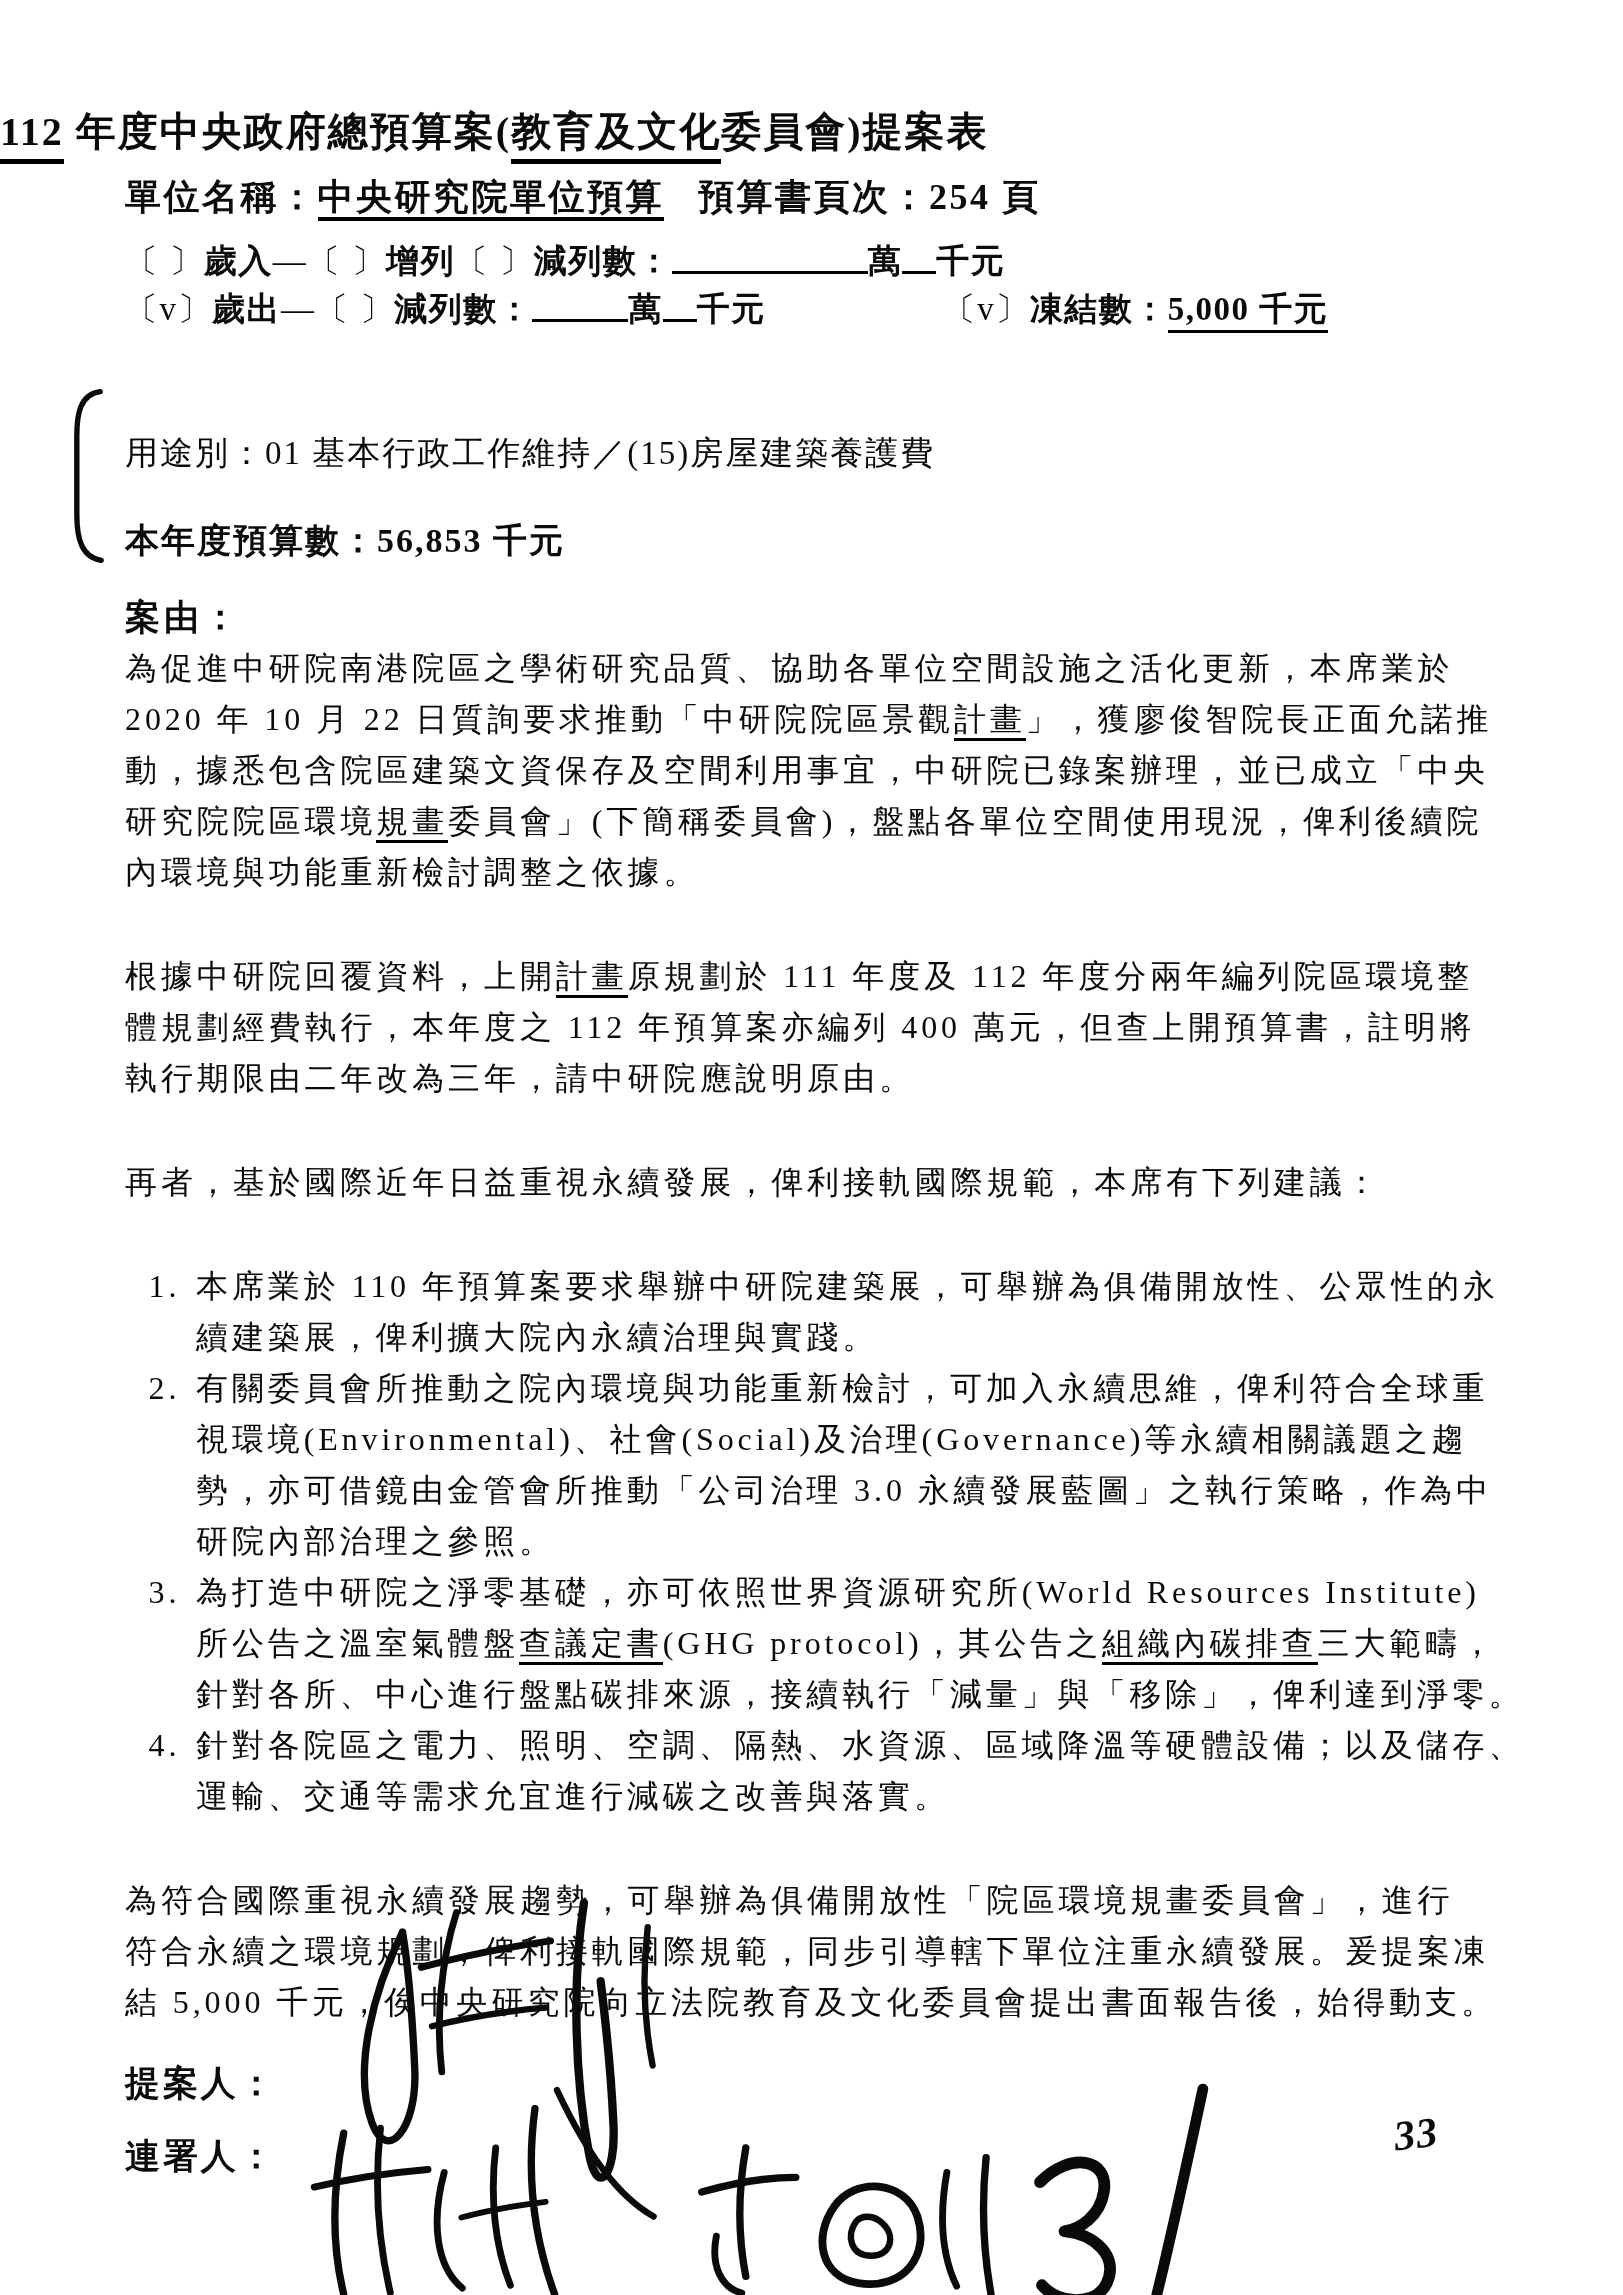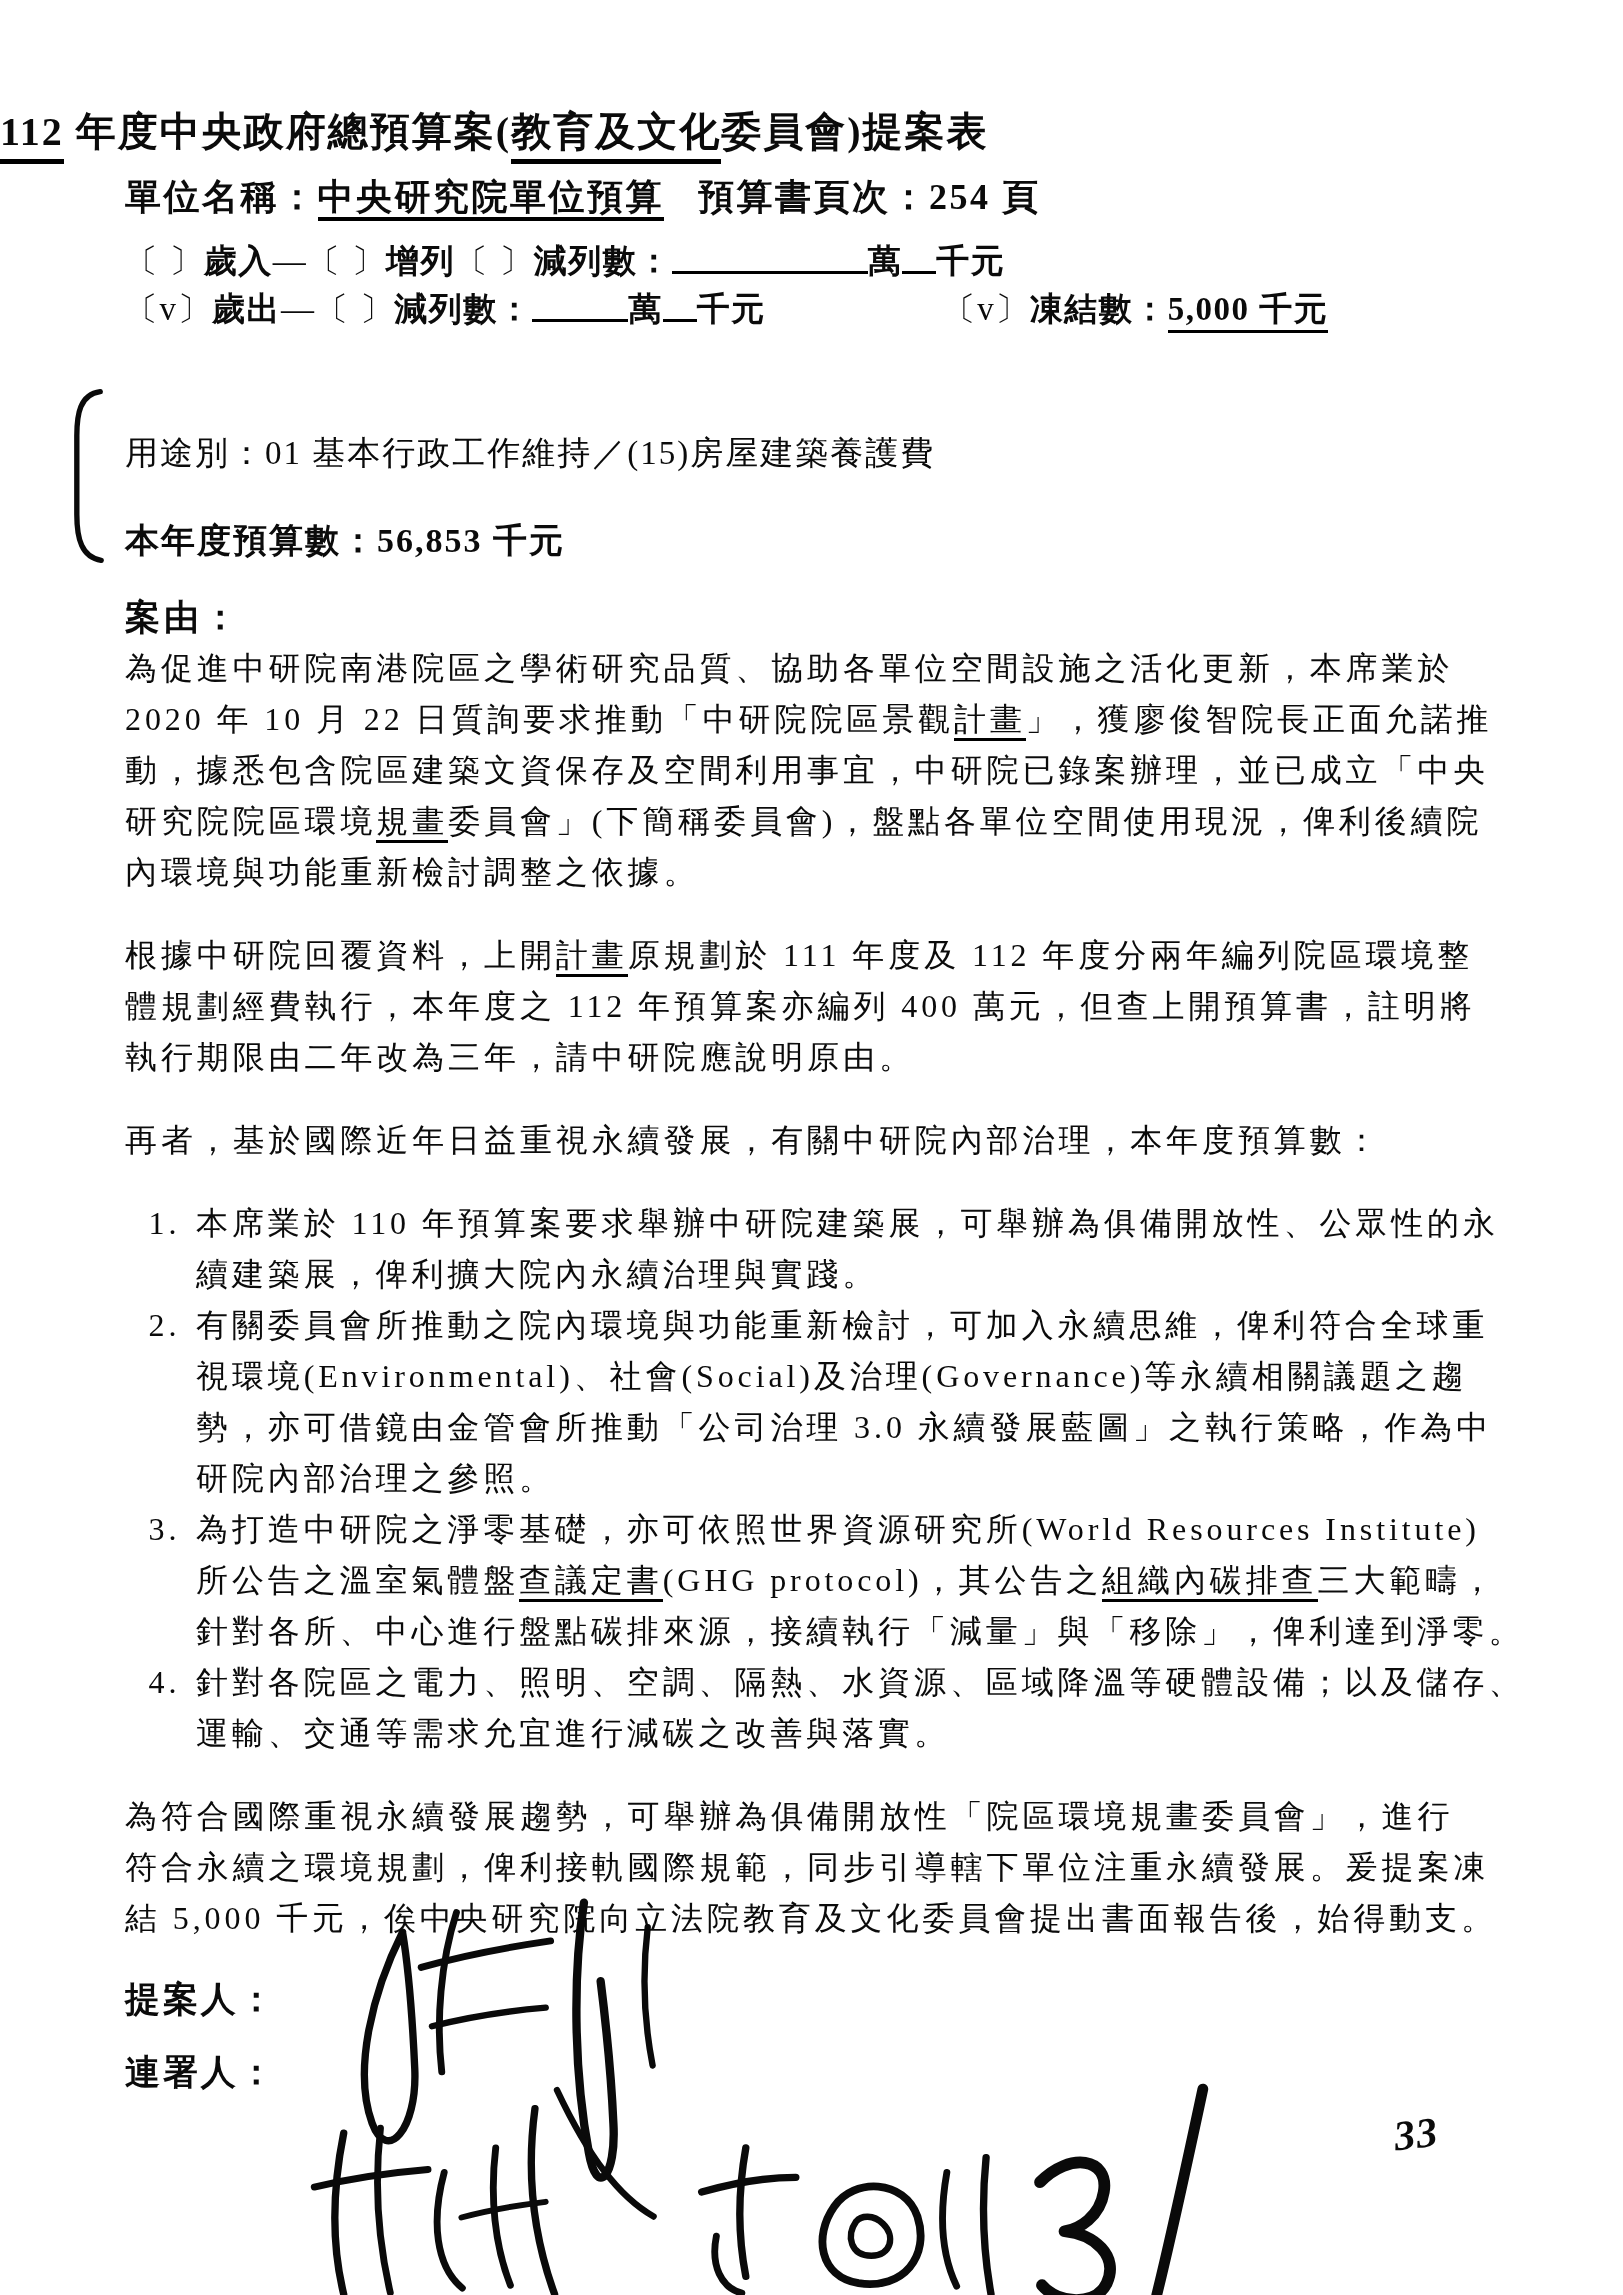--- a/index.html
+++ b/index.html
@@ -41,21 +41,21 @@
   .budget-line{margin-top:42px;font-weight:bold}
 
   
   .main{
     position:absolute;top:592px;left:125px;width:1422px;
     font-size:32px;letter-spacing:3.9px;line-height:51px;
   }
   .tline{white-space:nowrap}
   .main .em-u{border-bottom:3.4px solid #000;padding-bottom:1px}
   .case-heading{font-weight:bold;font-size:35px}
-  .par{margin-top:32px}
+  .par{margin-top:53px}
   .list-item{position:relative;padding-left:71px}
   .list-num{position:absolute;left:23.5px;top:0}
   .sig-label{font-weight:bold;font-size:35px;letter-spacing:2.9px}
   .sig1{margin-top:30px}
   .sig2{margin-top:22px}
 
   
   .ink{stroke:#0a0a0a;fill:none;stroke-linecap:round;stroke-linejoin:round}
   .overlay{top:0;left:0;width:1624px;height:2295px;pointer-events:none}
   .hw-num{
@@ -98,21 +98,21 @@
       <div class="tline">動，據悉包含院區建築文資保存及空間利用事宜，中研院已錄案辦理，並已成立「中央</div>
       <div class="tline">研究院院區環境<span class="em-u">規畫</span>委員會」(下簡稱委員會)，盤點各單位空間使用現況，俾利後續院</div>
       <div class="tline">內環境與功能重新檢討調整之依據。</div>
     </div>
   <div class="par">
       <div class="tline">根據中研院回覆資料，上開<span class="em-u">計畫</span>原規劃於 111 年度及 112 年度分兩年編列院區環境整</div>
       <div class="tline">體規劃經費執行，本年度之 112 年預算案亦編列 400 萬元，但查上開預算書，註明將</div>
       <div class="tline">執行期限由二年改為三年，請中研院應說明原由。</div>
     </div>
   <div class="par">
-      <div class="tline">再者，基於國際近年日益重視永續發展，有關中研院內部治理，本年度預算數：</div>
+      <div class="tline">再者，基於國際近年日益重視永續發展，俾利接軌國際規範，本席有下列建議：</div>
     </div>
   <div class="par">
       <div class="list-item">
         <span class="list-num">1.</span>
         <div class="tline">本席業於 110 年預算案要求舉辦中研院建築展，可舉辦為俱備開放性、公眾性的永</div>
         <div class="tline">續建築展，俾利擴大院內永續治理與實踐。</div>
       </div>
       <div class="list-item">
         <span class="list-num">2.</span>
         <div class="tline">有關委員會所推動之院內環境與功能重新檢討，可加入永續思維，俾利符合全球重</div>

